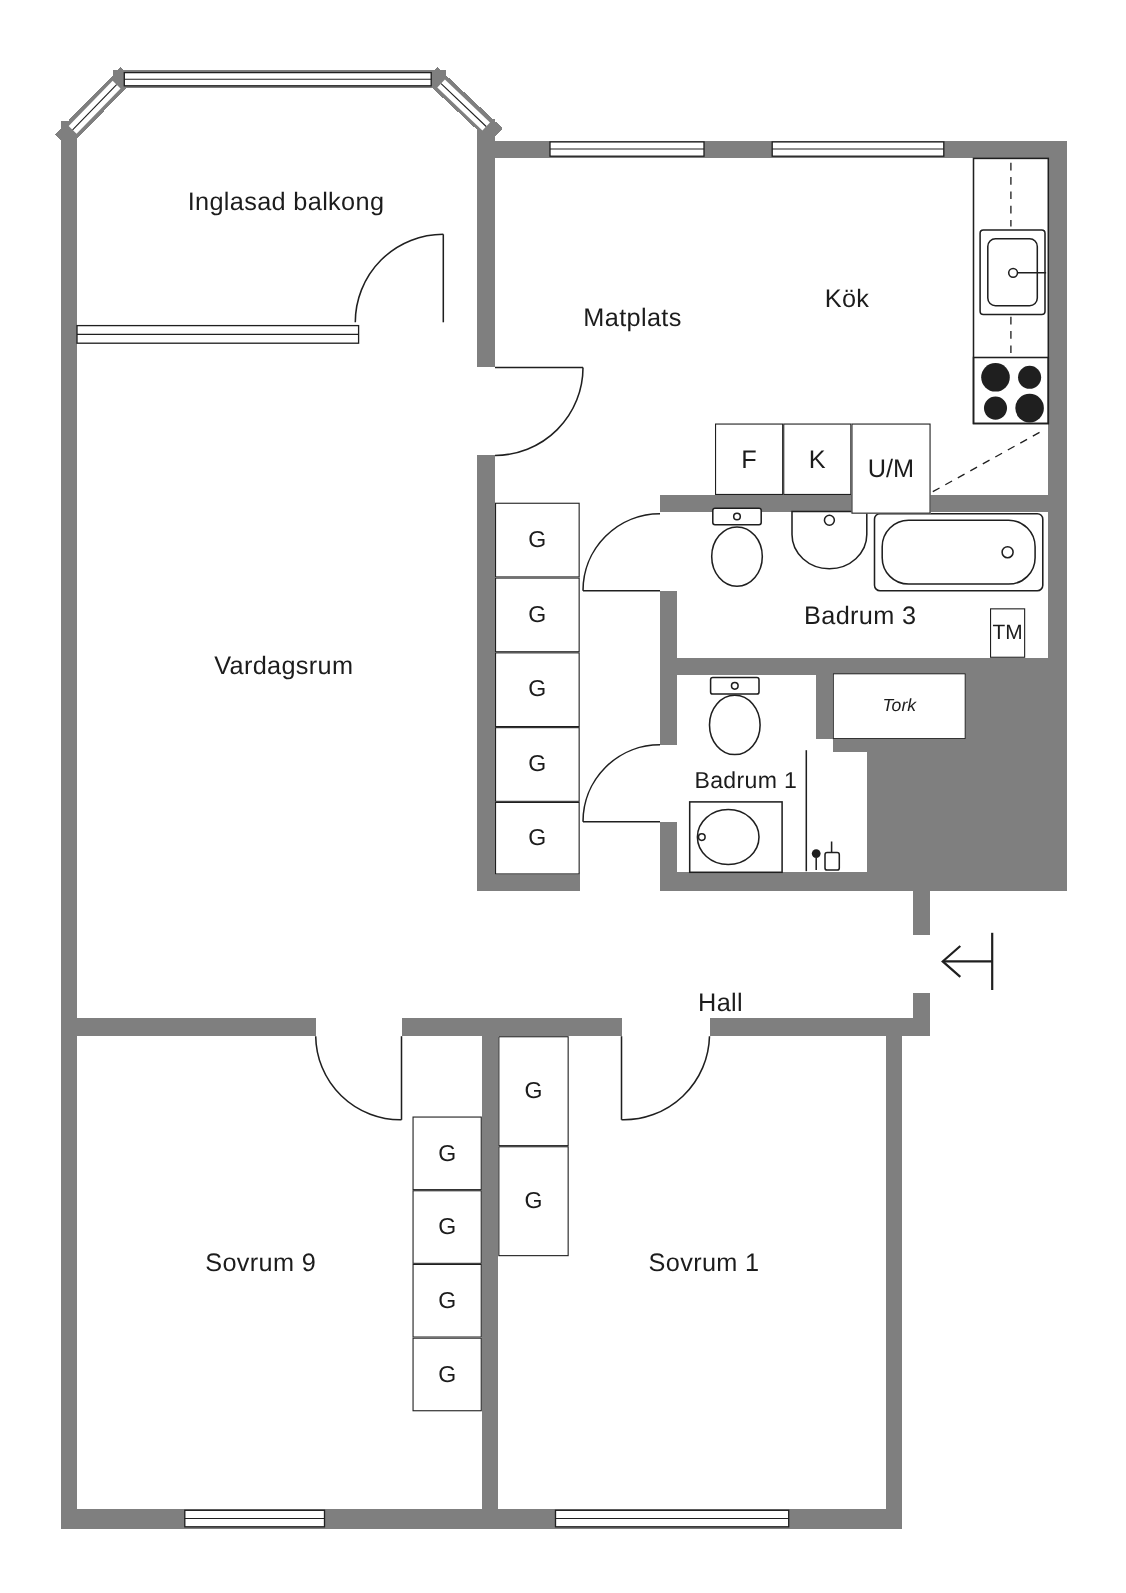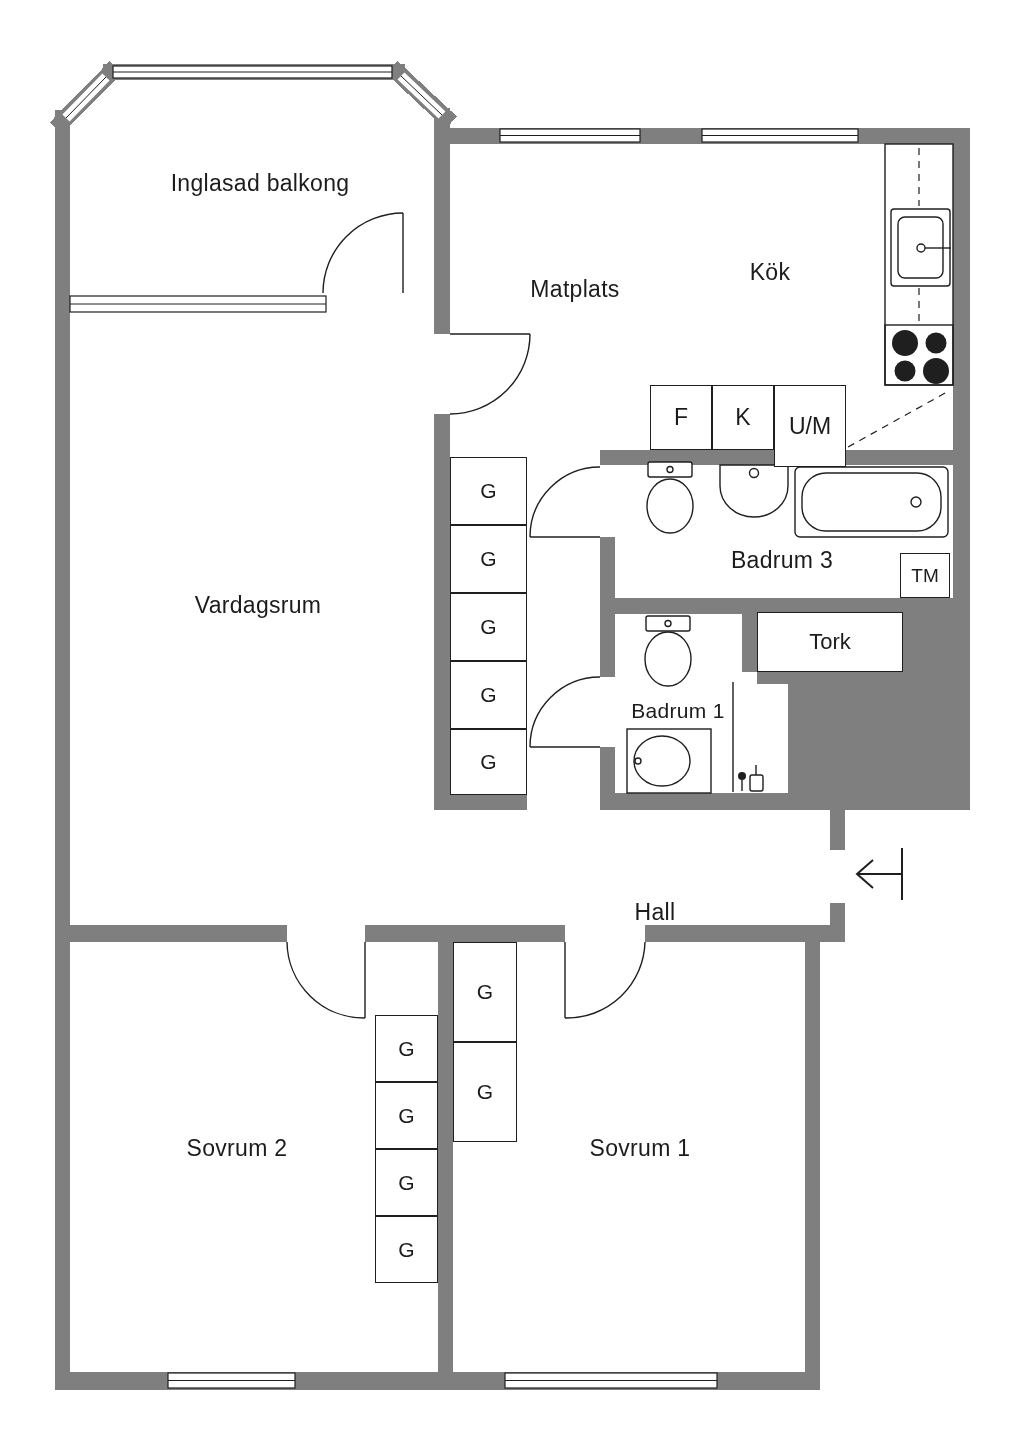--- a/index.html
+++ b/index.html
@@ -176,24 +176,24 @@
 
   <div class="appl" style="left:650px;top:385px;width:62px;height:65px;">
     <span>F</span>
   </div>
   <div class="appl" style="left:712px;top:385px;width:62px;height:65px;">
     <span>K</span>
   </div>
   <div class="appl" style="left:774px;top:385px;width:72px;height:82px;">
     <span>U/M</span>
   </div>
-  <div class="appl" style="left:900px;top:553px;width:50px;height:45px;font-size:19px;">
+  <div class="appl" style="left:900px;top:553px;width:32px;height:45px;font-size:19px;">
     <span>TM</span>
   </div>
-  <div class="appl" style="left:757px;top:612px;width:146px;height:60px;font-size:22px;">
+  <div class="appl" style="left:757px;top:612px;width:121px;height:60px;font-size:16px;font-style:italic;">
     <span>Tork</span>
   </div>
 
   <div class="gbox" style="left:450px;top:457px;width:77px;height:68px;">
       <span>G</span>
     </div>
   <div class="gbox" style="left:450px;top:525px;width:77px;height:68px;">
       <span>G</span>
     </div>
   <div class="gbox" style="left:450px;top:593px;width:77px;height:68px;">
@@ -226,16 +226,16 @@
       <span>G</span>
     </div>
 
   <div class="lbl" style="left:260px;top:183px;">Inglasad balkong</div>
   <div class="lbl" style="left:575px;top:289px;">Matplats</div>
   <div class="lbl" style="left:770px;top:272px;">Kök</div>
   <div class="lbl" style="left:258px;top:605px;">Vardagsrum</div>
   <div class="lbl" style="left:782px;top:560px;">Badrum 3</div>
   <div class="lbl" style="left:678px;top:710px;font-size:21px;">Badrum 1</div>
   <div class="lbl" style="left:655px;top:866px;margin-top:46px;">Hall</div>
-  <div class="lbl" style="left:237px;top:1148px;">Sovrum 2</div>
+  <div class="lbl" style="left:237px;top:1148px;">Sovrum 9</div>
   <div class="lbl" style="left:640px;top:1148px;">Sovrum 1</div>
 
 </div>
 
 </body></html>

